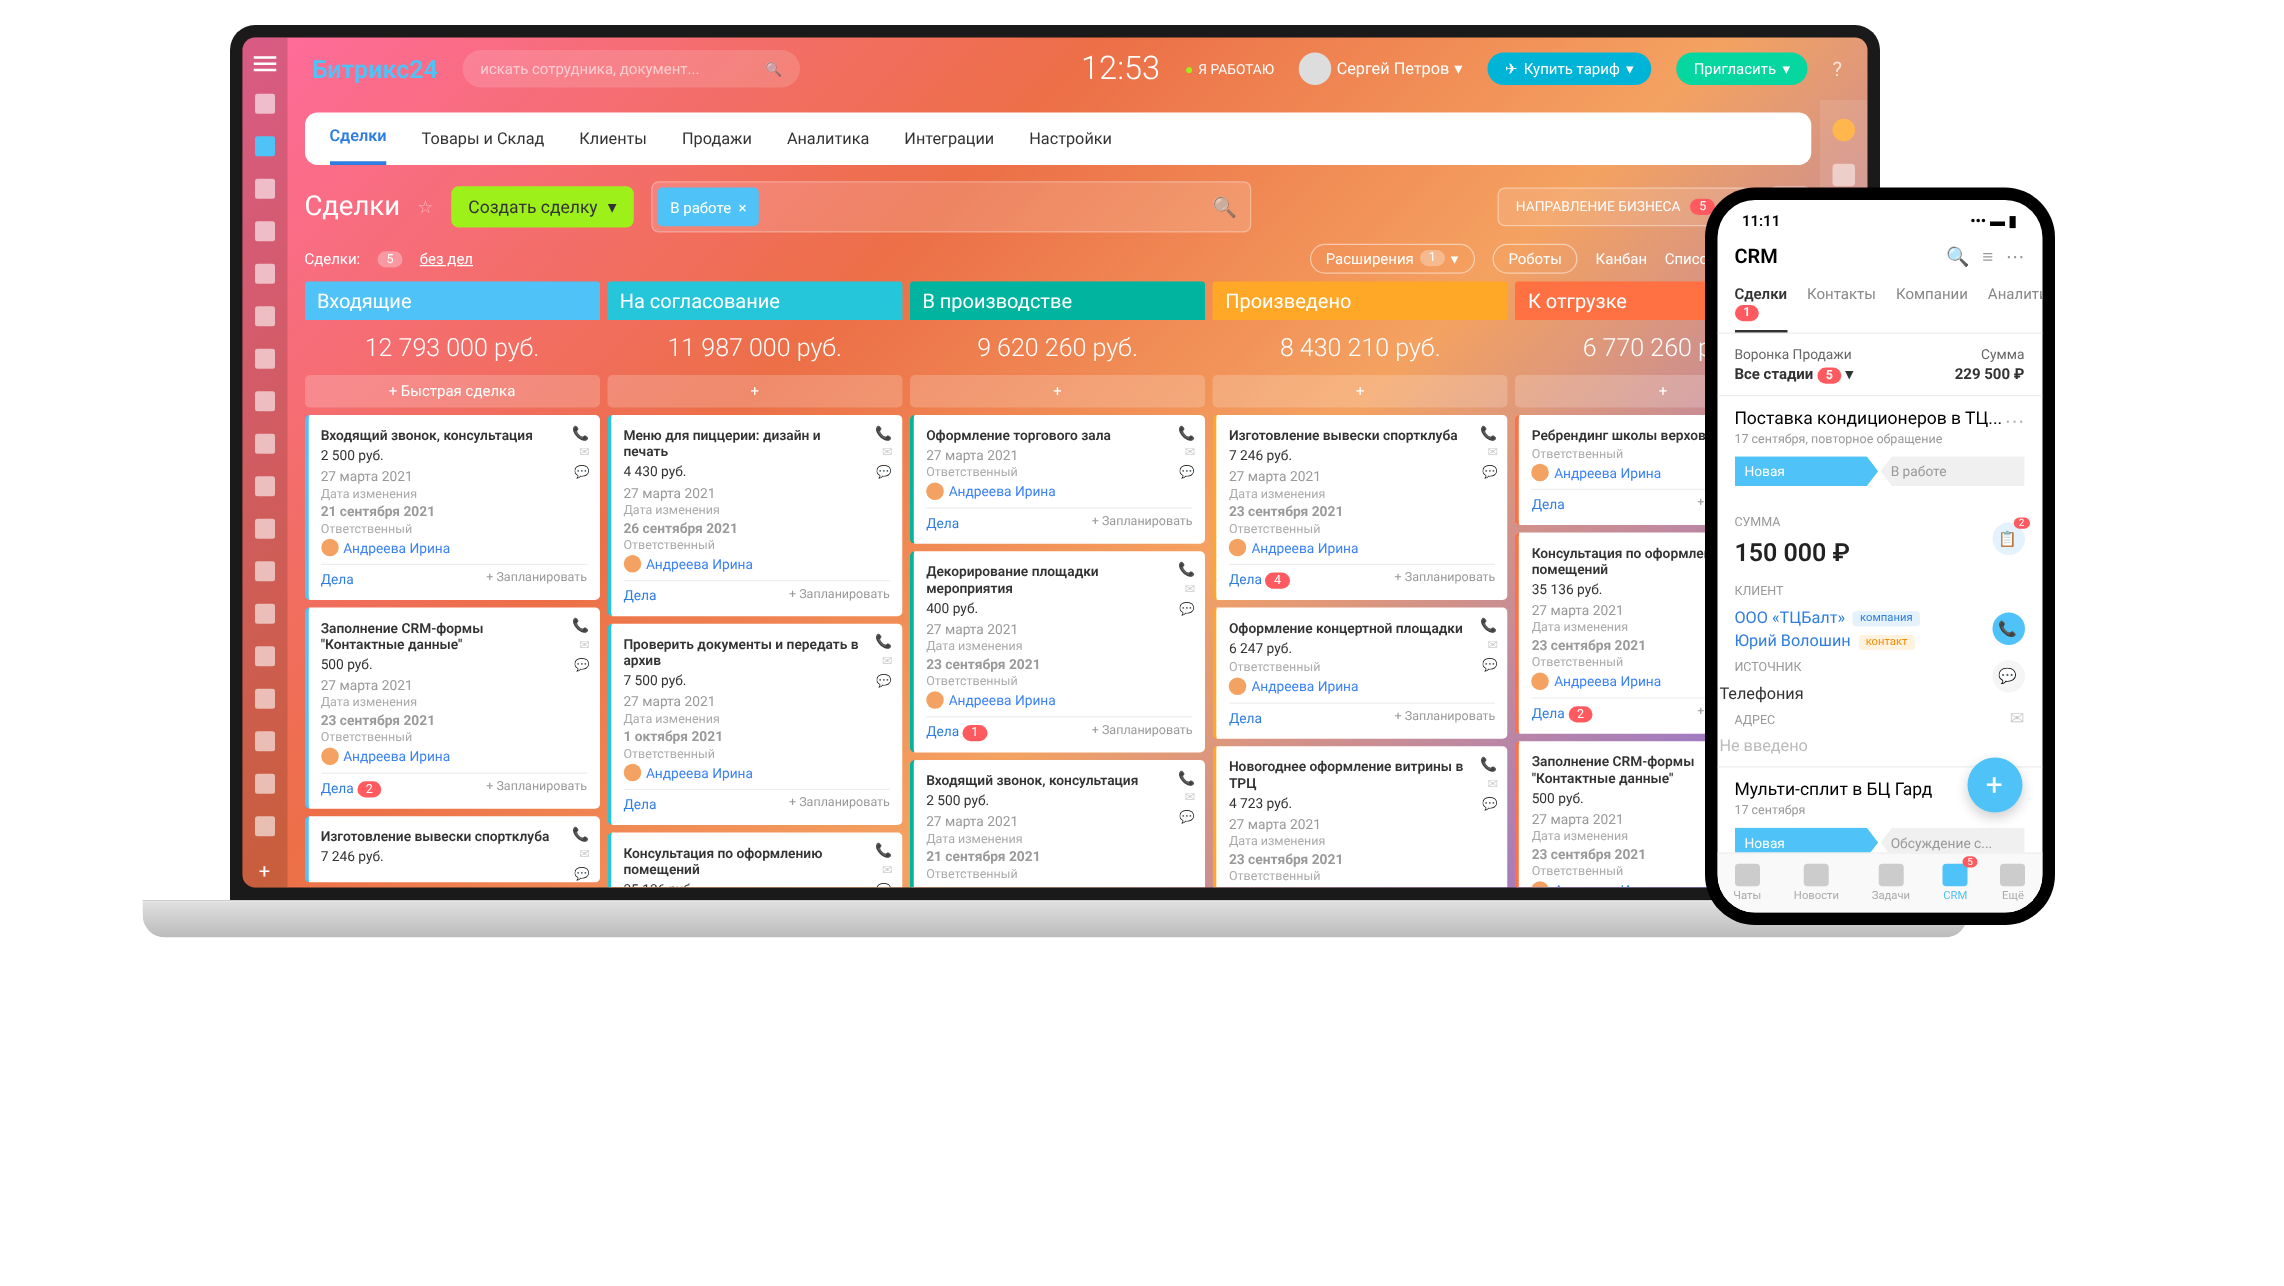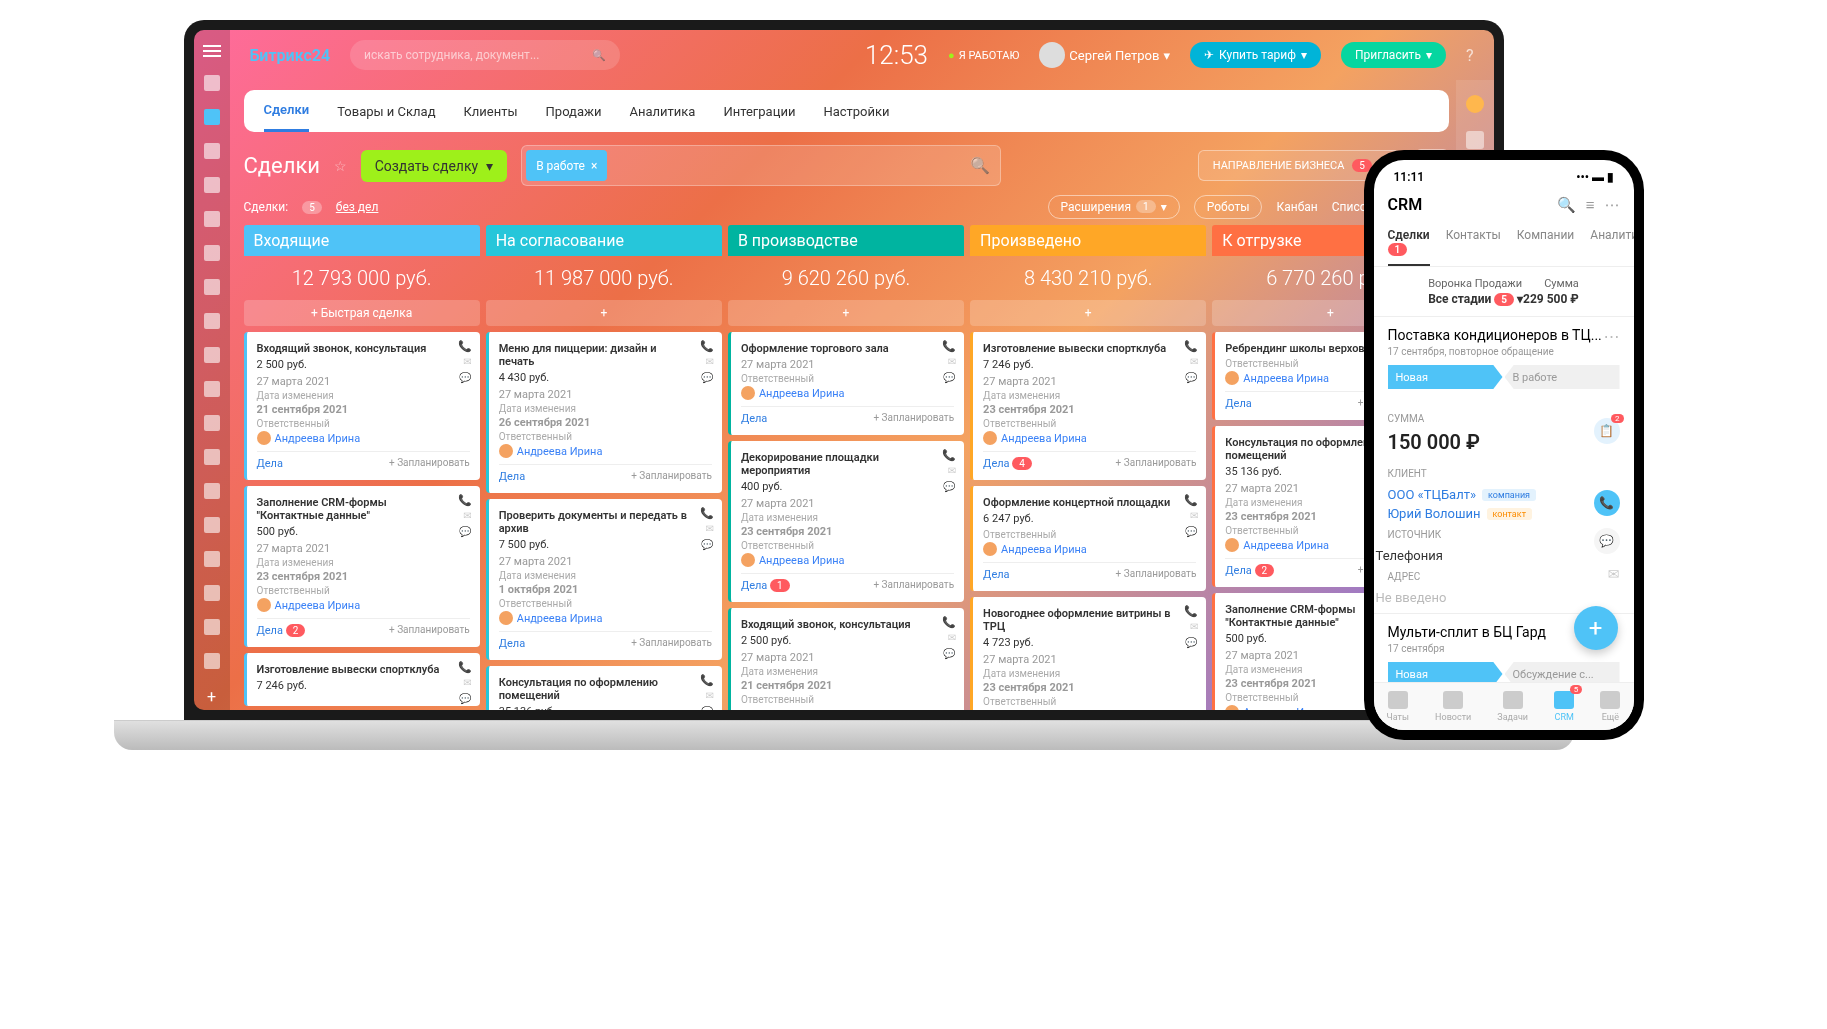--- a/index.html
+++ b/index.html
@@ -6,21 +6,21 @@
 body{background:#fff;display:flex;justify-content:center;padding:20px}
 .scene{position:relative;width:1460px}
 .laptop{width:1320px;background:#1a1a1a;border-radius:20px 20px 0 0;padding:10px;position:relative}
 .laptop-base{width:1460px;height:30px;background:linear-gradient(180deg,#e0e0e0,#bbb);border-radius:0 0 18px 18px;margin-left:-70px;border-top:1px solid #ccc}
 .screen{background:linear-gradient(135deg,#ff6b9d 0%,#ec6f47 35%,#f4a261 60%,#7b68ee 100%);border-radius:10px;height:680px;overflow:hidden;position:relative}
 .sidebar{position:absolute;left:0;top:0;bottom:0;width:36px;background:rgba(0,0,0,0.15);display:flex;flex-direction:column;align-items:center;padding-top:15px;gap:18px}
 .sidebar-icon{width:16px;height:16px;background:rgba(255,255,255,0.6);border-radius:2px}
 .hamburger{width:18px;height:12px;display:flex;flex-direction:column;justify-content:space-between}
 .hamburger span{height:2px;background:#fff}
 .header{position:absolute;left:36px;top:0;right:0;height:50px;display:flex;align-items:center;padding:0 20px;gap:20px}
-.logo{color:#fff;font-size:16px;font-weight:600}
+.logo{color:#fff;font-size:20px;font-weight:600}
 .logo span{color:#4fc3f7}
 .search-box{background:rgba(255,255,255,0.15);border-radius:20px;width:270px;height:30px;display:flex;align-items:center;padding:0 14px;color:rgba(255,255,255,0.6);font-size:12px}
 .search-box::after{content:"🔍";margin-left:auto;font-size:11px}
 .clock{color:#fff;font-size:26px;font-weight:300;margin-left:auto}
 .work-status{color:#fff;font-size:11px;display:flex;align-items:center;gap:4px}
 .work-status::before{content:"●";color:#9ef01a}
 .user{display:flex;align-items:center;gap:4px;color:#fff;font-size:13px}
 .avatar{width:26px;height:26px;border-radius:50%;background:#ddd}
 .btn-pill{border-radius:18px;padding:6px 14px;font-size:12px;color:#fff;border:none;display:flex;align-items:center;gap:5px;cursor:pointer}
 .btn-blue{background:#00b4d8}
@@ -68,21 +68,21 @@
 
 .phone{position:absolute;right:0;top:130px;width:280px;height:590px;background:#000;border-radius:40px;padding:10px}
 .phone-screen{background:#fff;border-radius:30px;height:100%;overflow:hidden;position:relative}
 .phone-status{display:flex;justify-content:space-between;padding:10px 20px 5px;font-size:12px;font-weight:600}
 .phone-head{display:flex;align-items:center;padding:6px 14px;gap:10px}
 .phone-title{font-size:16px;font-weight:600;flex:1}
 .phone-icon-btn{color:#999;font-size:15px}
 .phone-tabs{display:flex;border-bottom:1px solid #eee;padding:0 14px;gap:16px;font-size:12px}
 .phone-tab{padding:8px 0;color:#888}
 .phone-tab.active{color:#333;font-weight:600;border-bottom:2px solid #333}
-.phone-funnel{display:flex;justify-content:center;padding:10px 14px;font-size:11px;color:#666}
+.phone-funnel{display:flex;justify-content:space-between;padding:10px 14px;font-size:11px;color:#666}
 .phone-funnel-l{display:flex;flex-direction:column;gap:2px}
 .phone-funnel-l b{color:#333;font-size:12px}
 .phone-deal{padding:10px 14px;border-top:1px solid #eee}
 .phone-deal-title{font-weight:400;font-size:14px;margin-bottom:3px}
 .phone-deal-sub{font-size:10px;color:#999;margin-bottom:8px}
 .phone-stages{display:flex;gap:2px;margin-bottom:8px}
 .stage{flex:1;height:24px;display:flex;align-items:center;padding:0 8px;font-size:11px;color:#fff}
 .stage.blue{background:#4fc3f7;clip-path:polygon(0 0,92% 0,100% 50%,92% 100%,0 100%)}
 .stage.grey{background:#f0f0f0;color:#999;clip-path:polygon(8% 0,100% 0,100% 100%,8% 100%,0 50%)}
 .phone-section{padding:6px 14px;font-size:10px;color:#999}

